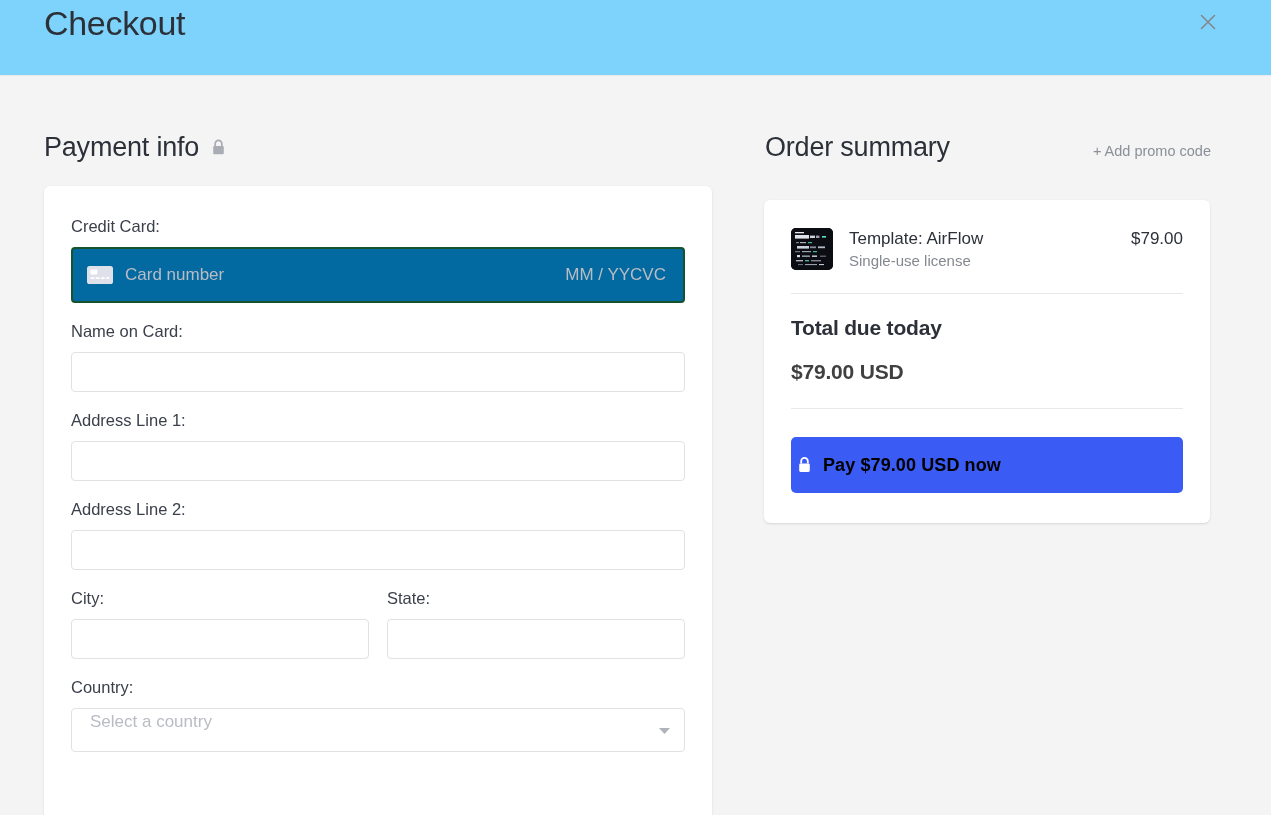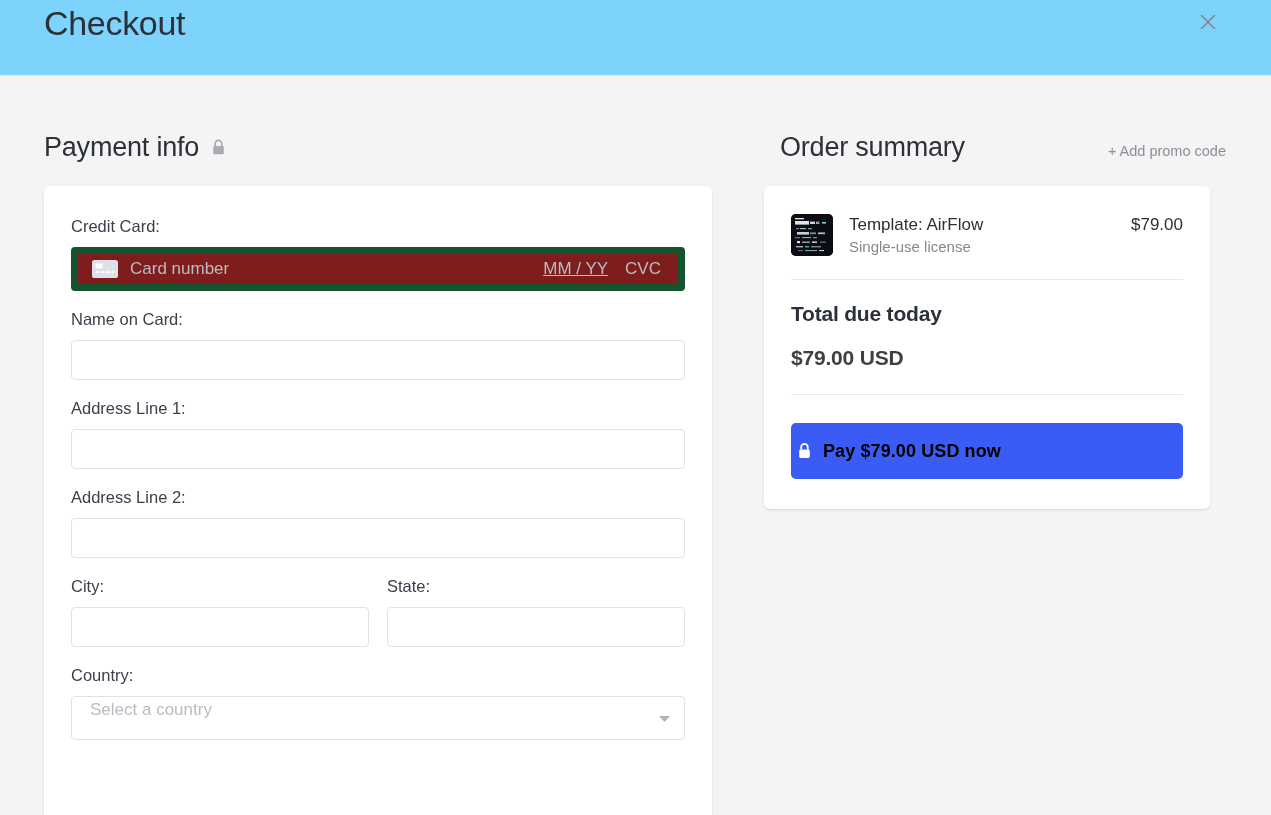--- a/index.html
+++ b/index.html
@@ -68,21 +68,21 @@
     font-size: 27px;
     font-weight: 400;
     color: #2c3038;
     letter-spacing: -0.2px;
   }
   .payment-head { position: absolute; left: 44px; top: 56px; }
   .lock-small { margin-left: 12px; display: inline-flex; align-items: center; }
 
   .summary-head-row {
     position: absolute;
-    left: 16px;
+    left: 1px;
     top: 56px;
     width: 446px;
     display: flex;
     align-items: baseline;
     justify-content: space-between;
   }
   .promo-link {
     font-size: 14.5px;
     color: #8a8f98;
     cursor: pointer;
@@ -99,21 +99,21 @@
     position: absolute;
     left: 44px;
     top: 110px;
     width: 668px;
     height: 690px;
     padding: 30px 27px 0 27px;
   }
   .summary-card {
     position: absolute;
     left: 0px;
-    top: 110px;
+    top: 124px;
     width: 446px;
     padding: 0 27px;
   }
 
   
   .field { margin-bottom: 18px; }
   .field-label {
     font-size: 16.5px;
     color: #3a3f4a;
     margin-bottom: 11px;
@@ -131,36 +131,36 @@
     color: #2c3038;
     padding: 0 12px;
     outline: none;
   }
   .text-input::placeholder { color: #b9bcc3; }
 
   
   .card-input {
     display: flex;
     align-items: center;
-    height: 44px;
-    border: 7px solid #14532d;
+    height: 56px;
+    border: 2px solid #14532d;
     border-radius: 4px;
-    background: #7f1d1d;
+    background: #0369a1;
     padding: 0 17px 0 14px;
     cursor: text;
   }
   .card-icon { flex: 0 0 auto; display: flex; align-items: center; }
   .card-number-ph {
     flex: 1 1 auto;
     font-size: 17px;
     color: #b9bcc3;
     margin-left: 12px;
   }
-  .card-exp  { font-size: 17px; color: #b9bcc3; margin-left: 8px; white-space: nowrap; text-decoration: underline;}
-  .card-cvc  { font-size: 17px; color: #b9bcc3; margin-left: 17px; white-space: nowrap;}
+  .card-exp  { font-size: 17px; color: #b9bcc3; margin-left: 8px; white-space: nowrap;}
+  .card-cvc  { font-size: 17px; color: #b9bcc3; white-space: nowrap;}
 
   .row-2 { display: flex; gap: 18px; }
   .row-2 .field { flex: 1 1 0; margin-bottom: 18px; }
 
   .select-wrap { position: relative; }
   .select-input {
     width: 100%;
     height: 44px;
     border: 1px solid #e2e2e5;
     border-radius: 4px;

